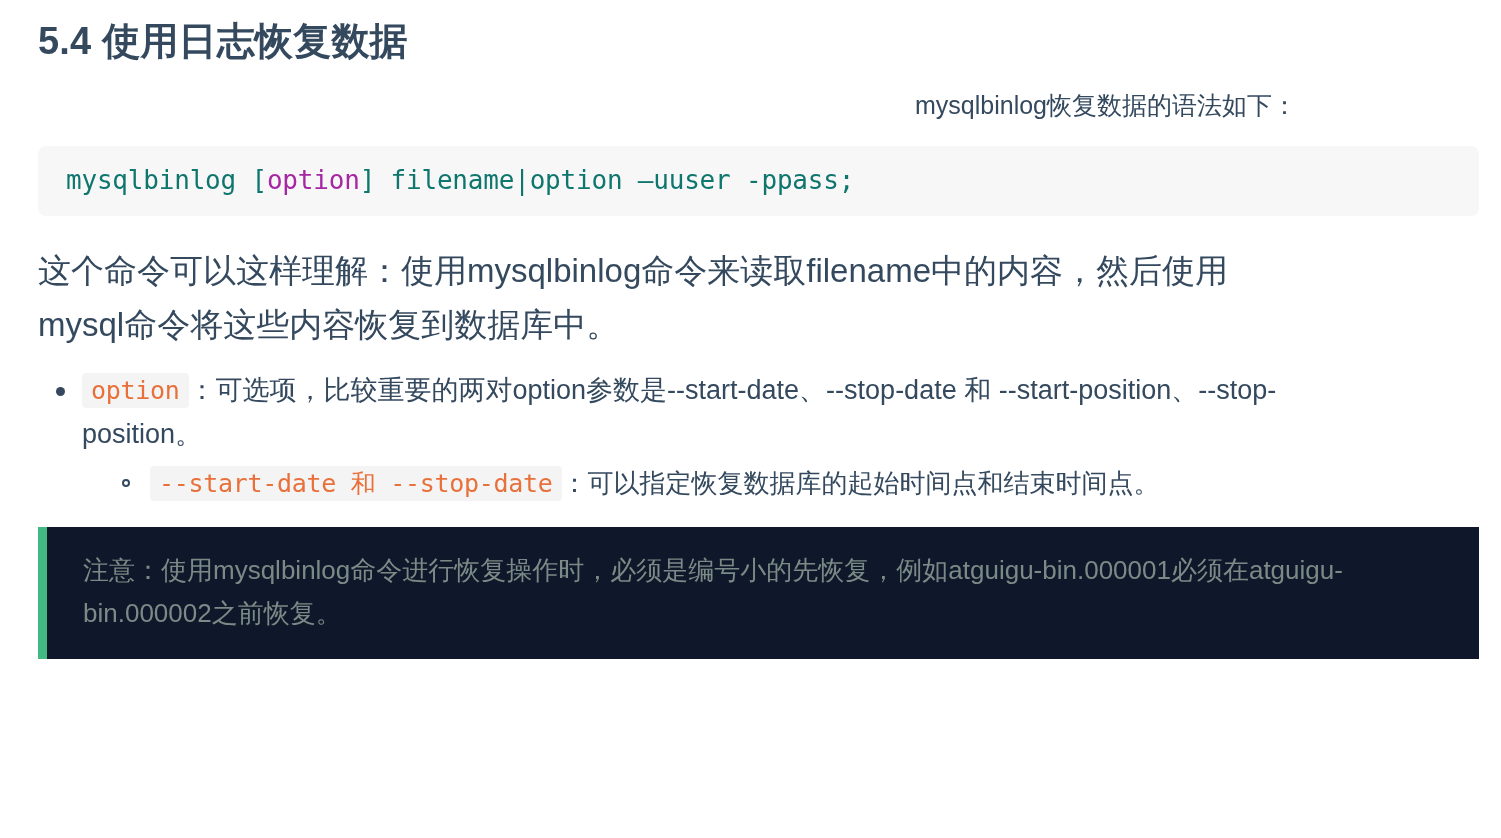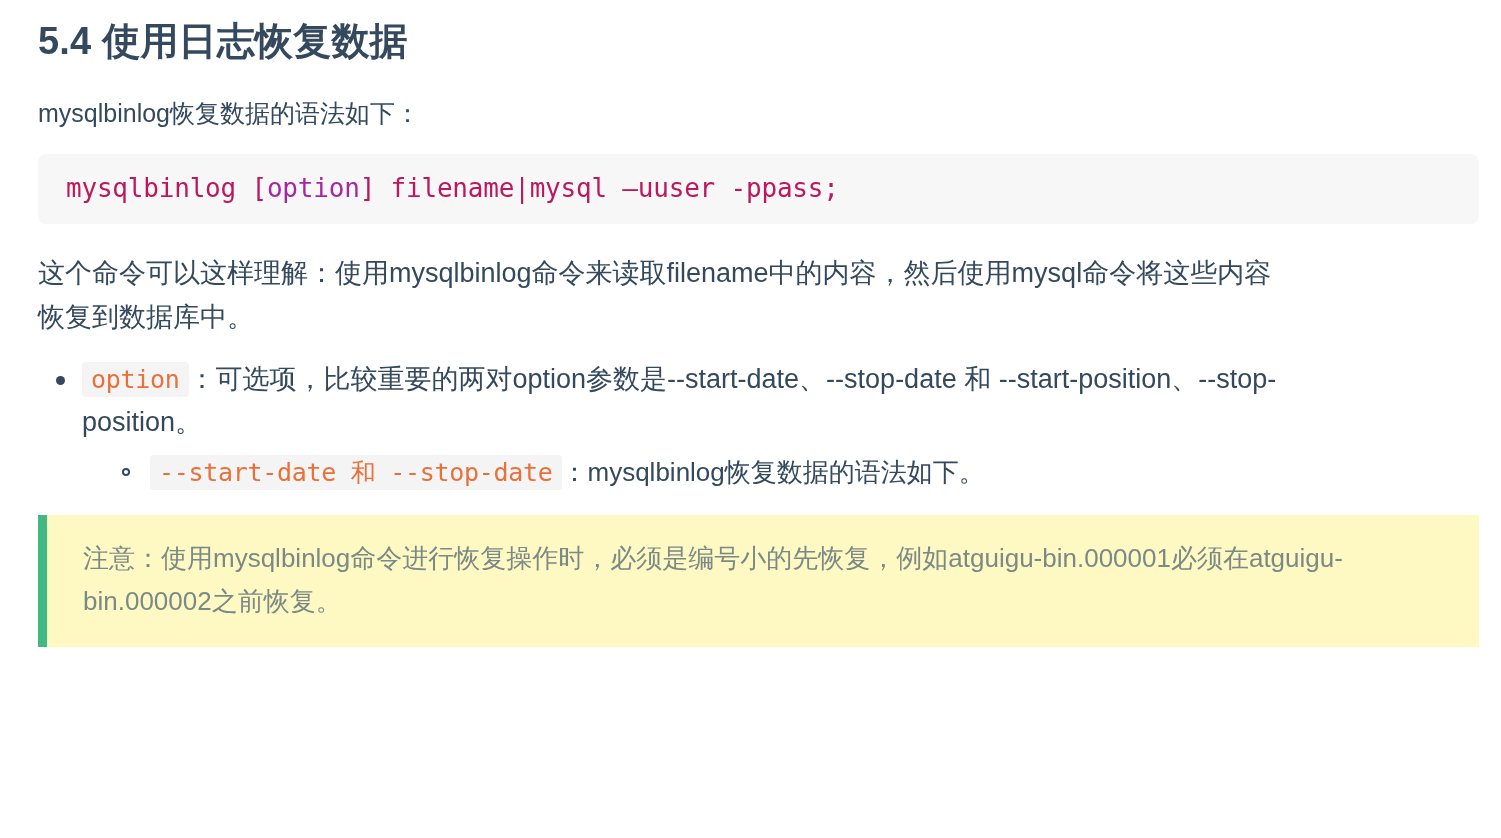--- a/index.html
+++ b/index.html
@@ -37,46 +37,47 @@
   }
 
   p.para {
     margin: 26px 0 0 0;
     font-size: 25px;
     line-height: 1.55;
     color: #34495e;
     font-weight: 400;
   }
   p.para-intro {
-    margin-top: 28px;
+    margin-top: 20px;
     margin-bottom: 0;
+    text-align: right;
   }
 
   .codeblock {
     margin: 22px 0 0 0;
     background: #f7f7f8;
     border-radius: 8px;
     padding: 18px 28px 18px 28px;
     box-sizing: border-box;
     width: 1441px;
   }
   .codeblock code {
     font-family: "DejaVu Sans Mono", "Liberation Mono", monospace;
     font-size: 26px;
     line-height: 1.3;
     color: #34495e;
     white-space: pre;
     letter-spacing: -0.2px;
   }
   .tok-purple { color: #a626a4; }
-  .tok-plain  { color: #be185d; }
+  .tok-plain  { color: #0f766e; }
 
   p.para-explain {
     margin: 28px 0 0 0;
-    font-size: 27px;
+    font-size: 33px;
     line-height: 1.62;
     max-width: 1450px;
   }
 
   ul.lvl1 {
     margin: 18px 0 0 0;
     padding-left: 44px;
     list-style: none;
   }
   ul.lvl1 > li {
@@ -131,21 +132,21 @@
     border-radius: 4px;
     letter-spacing: -0.3px;
   }
   code.inline .han {
     font-family: "Liberation Serif", "DejaVu Serif", serif;
     color: #e8703a;
   }
 
   .note {
     margin: 22px 0 0 0;
-    background: #fef9c3;
+    background: #0f172a;
     border-left: 9px solid #42b983;
     padding: 22px 30px 24px 36px;
     box-sizing: border-box;
     width: 1441px;
   }
   .note p {
     margin: 0;
     font-size: 26px;
     line-height: 1.65;
     color: #7b8a86;
@@ -157,34 +158,34 @@
 
 <div class="page">
 
   <h1 class="doc-heading">
     <span class="h-num">5.4</span><span>&nbsp;</span><span>使用日志恢复数据</span>
   </h1>
 
   <p class="para para-intro">mysqlbinlog恢复数据的语法如下：</p>
 
   <div class="codeblock">
-    <code><span class="tok-plain">mysqlbinlog [</span><span class="tok-purple">option</span><span class="tok-plain">] filename|mysql –uuser -ppass;</span></code>
+    <code><span class="tok-plain">mysqlbinlog [</span><span class="tok-purple">option</span><span class="tok-plain">] filename|option –uuser -ppass;</span></code>
   </div>
 
   <p class="para para-explain">这个命令可以这样理解：使用mysqlbinlog命令来读取filename中的内容，然后使用mysql命令将这些内容恢复到数据库中。</p>
 
   <ul class="lvl1">
 
 
     <li>
       <code class="inline">option</code><span>：可选项，比较重要的两对option参数是--start-date、--stop-date 和 --start-position、--stop-position。</span>
 
       <ul class="lvl2">
         <li>
-          <code class="inline"><span>--start-date </span><span class="han">和</span><span> --stop-date</span></code><span>：mysqlbinlog恢复数据的语法如下。</span>
+          <code class="inline"><span>--start-date </span><span class="han">和</span><span> --stop-date</span></code><span>：可以指定恢复数据库的起始时间点和结束时间点。</span>
         </li>
       </ul>
     </li>
 
   </ul>
 
   <div class="note">
     <p>注意：使用mysqlbinlog命令进行恢复操作时，必须是编号小的先恢复，例如atguigu-bin.000001必须在atguigu-bin.000002之前恢复。</p>
   </div>
 

